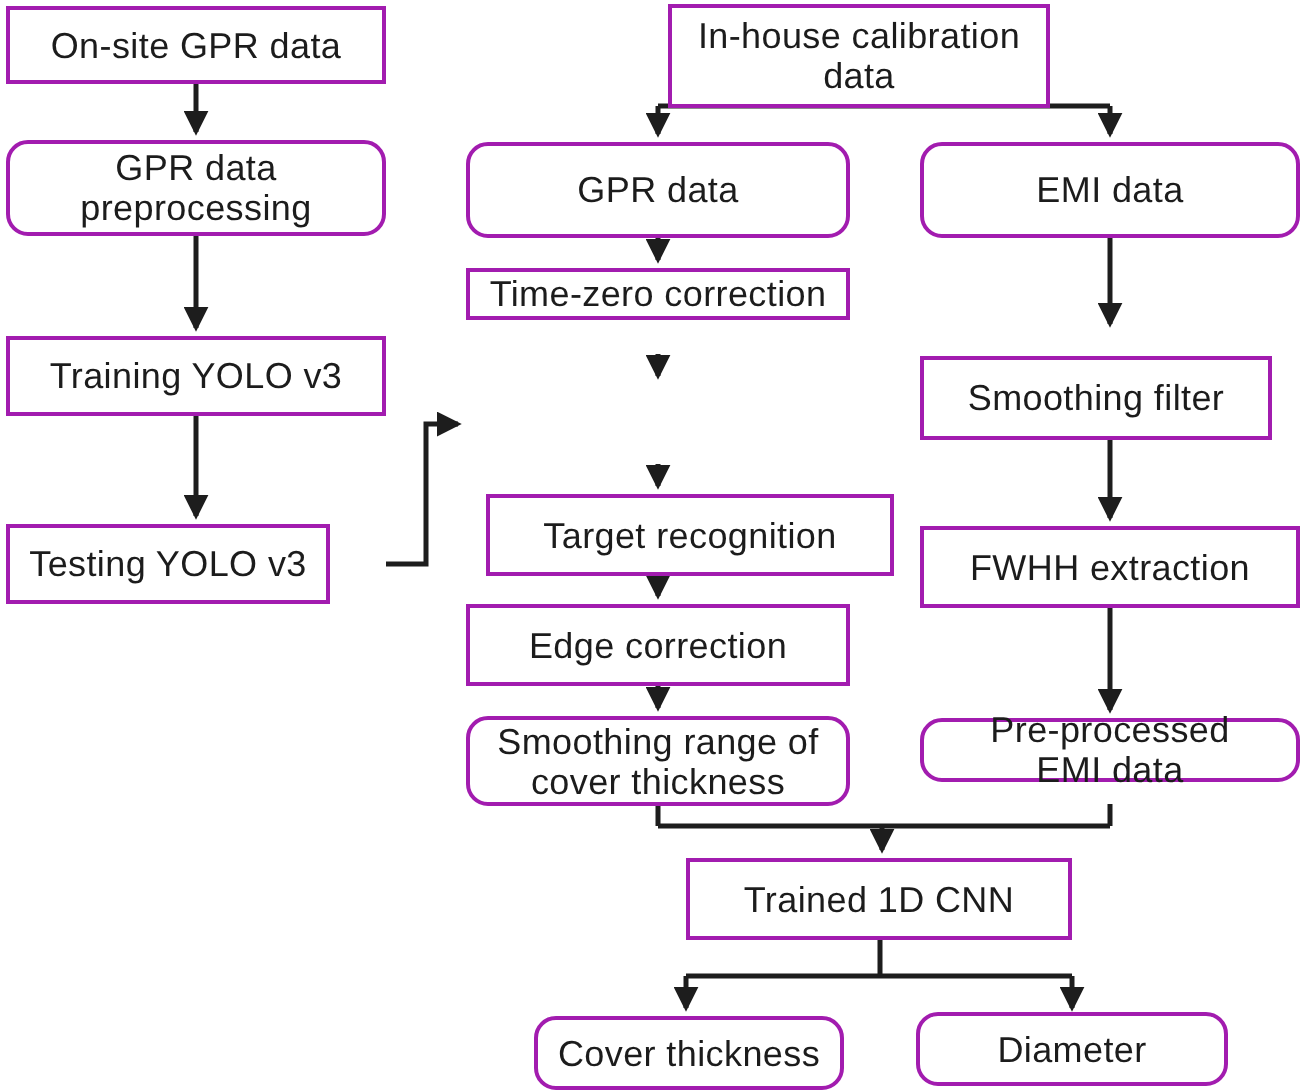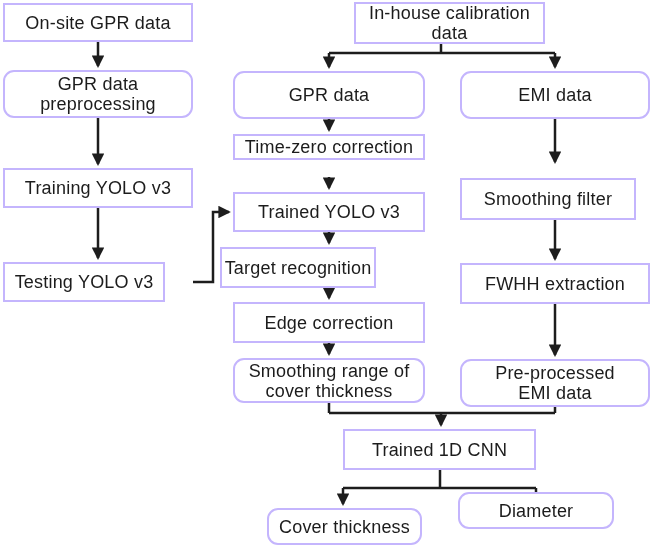--- a/index.html
+++ b/index.html
@@ -9,21 +9,21 @@
     height: 546px;
     background: #ffffff;
     font-family: "Liberation Sans", "DejaVu Sans", sans-serif;
     overflow: hidden;
   }
   .wires { position: absolute; left: 0; top: 0; width: 652px; height: 546px; }
   .node {
     position: absolute;
     box-sizing: border-box;
     background: #ffffff;
-    border: 2px solid #c4b5fd;
+    border: 2px solid #a21caf;
     color: #1c1c1c;
     font-size: 18px;
     line-height: 20px;
     display: flex;
     align-items: center;
     justify-content: center;
     text-align: center;
     white-space: pre-line;
     letter-spacing: 0.2px;
   }
@@ -70,34 +70,33 @@
       <path d="M536,488 V504" marker-end="url(#arrow)"></path>
     </g>
   </svg>
 
   <div class="node" style="left:3px;top:3px;width:190px;height:39px">On-site GPR data</div>
   <div class="node rounded" style="left:3px;top:70px;width:190px;height:48px">GPR data
 preprocessing</div>
   <div class="node" style="left:3px;top:168px;width:190px;height:40px">Training YOLO v3</div>
   <div class="node" style="left:3px;top:262px;width:162px;height:40px">Testing YOLO v3</div>
 
-  <div class="node" style="left:354px;top:2px;width:191px;height:42px">In-house calibration
+  <div class="node" style="left:334px;top:2px;width:191px;height:52px">In-house calibration
 data</div>
 
   <div class="node rounded" style="left:233px;top:71px;width:192px;height:48px">GPR data</div>
   <div class="node" style="left:233px;top:134px;width:192px;height:26px">Time-zero correction</div>
-  <div class="node" style="left:233px;top:192px;width:192px;height:40px">Trained YOLO v3</div>
-  <div class="node" style="left:220px;top:247px;width:156px;height:41px">Target recognition</div>
+  <div class="node" style="left:243px;top:247px;width:204px;height:41px">Target recognition</div>
   <div class="node" style="left:233px;top:302px;width:192px;height:41px">Edge correction</div>
   <div class="node rounded" style="left:233px;top:358px;width:192px;height:45px">Smoothing range of
 cover thickness</div>
 
   <div class="node rounded" style="left:460px;top:71px;width:190px;height:48px">EMI data</div>
   <div class="node" style="left:460px;top:178px;width:176px;height:42px">Smoothing filter</div>
   <div class="node" style="left:460px;top:263px;width:190px;height:41px">FWHH extraction</div>
-  <div class="node rounded" style="left:460px;top:359px;width:190px;height:48px">Pre-processed
+  <div class="node rounded" style="left:460px;top:359px;width:190px;height:32px">Pre-processed
 EMI data</div>
 
   <div class="node" style="left:343px;top:429px;width:193px;height:41px">Trained 1D CNN</div>
   <div class="node rounded" style="left:267px;top:508px;width:155px;height:37px">Cover thickness</div>
-  <div class="node rounded" style="left:458px;top:492px;width:156px;height:37px">Diameter</div>
+  <div class="node rounded" style="left:458px;top:506px;width:156px;height:37px">Diameter</div>
 
 </div>
 
 </body></html>

